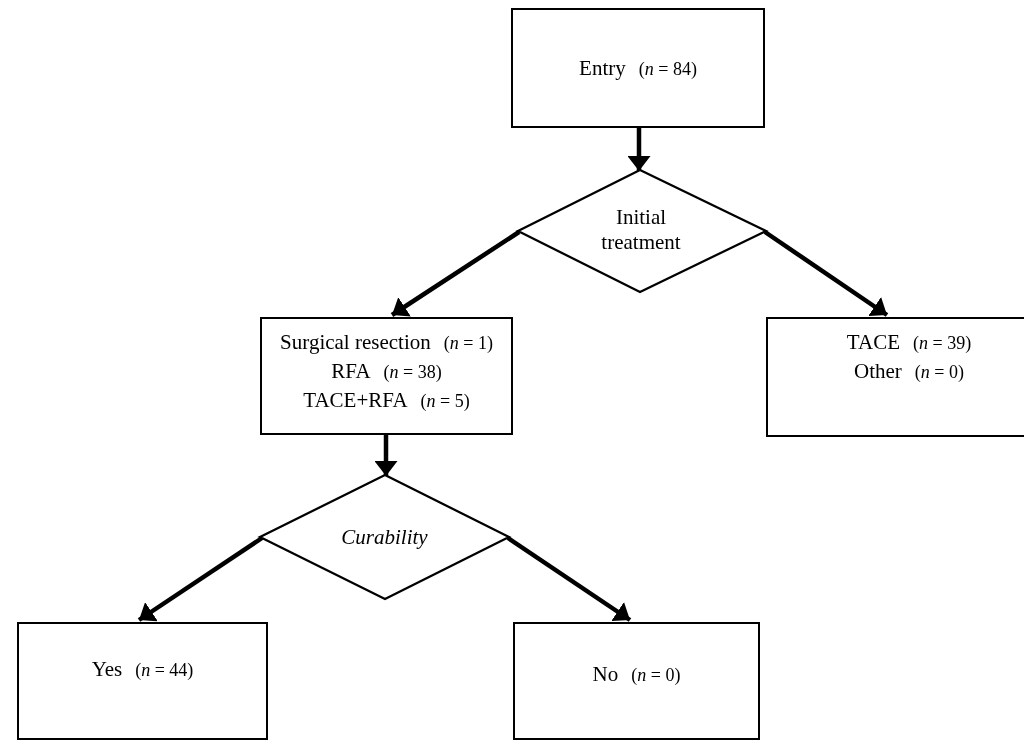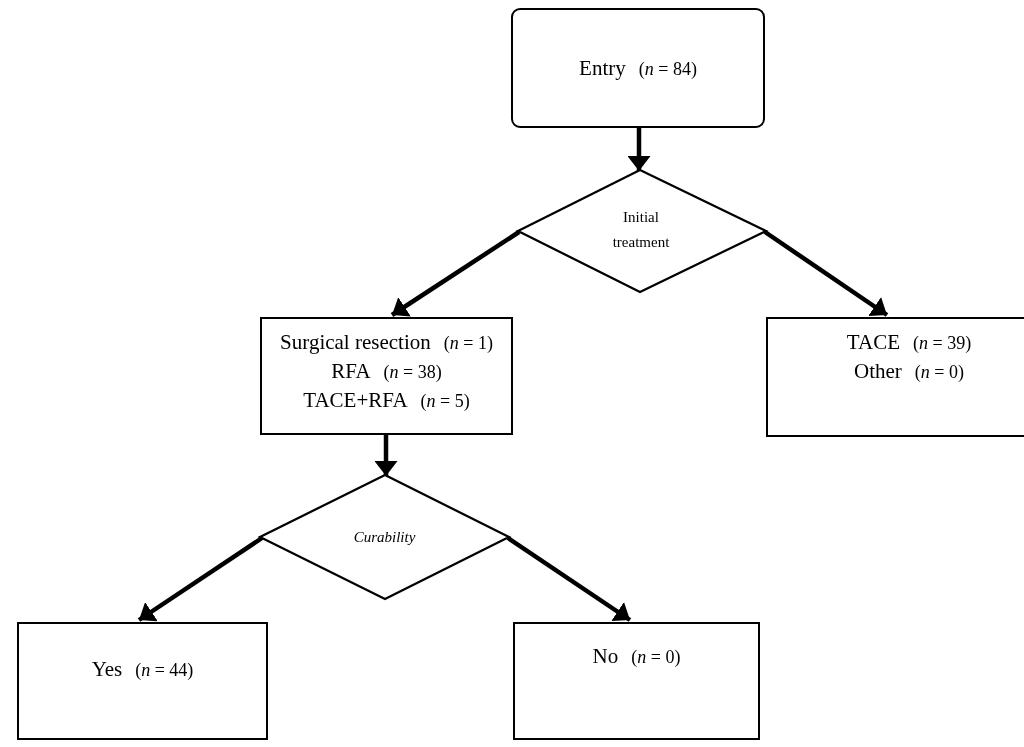--- a/index.html
+++ b/index.html
@@ -23,31 +23,31 @@
   .box {
     position: absolute;
     border: 2.5px solid #000000;
     background: #ffffff;
     display: flex;
     flex-direction: column;
     align-items: center;
     font-size: 21px;
     line-height: 28px;
   }
-  .box.v-center { justify-content: center; border-radius: 9px; }
+  .box.v-center { justify-content: center; }
   .box.v-top { justify-content: flex-start; font-family: Liberation Serif, serif; }
   .row { white-space: nowrap; }
   .count { font-size: 18px; margin-left: 13px; }
   .diamond-label {
     position: absolute;
     display: flex;
     flex-direction: column;
     align-items: center;
     justify-content: center;
-    font-size: 15px;
+    font-size: 21px;
     line-height: 25px;
     text-align: center;
     pointer-events: none;
   }
 </style>
 </head>
 <body>
 
 <div class="canvas">
 
@@ -104,19 +104,19 @@
   <div class="diamond-label" style="left:260px; top:524px; width:249px; height:26px;font-style:italic;">
     <div>Curability</div>
   </div>
 
   <div class="box v-top" style="left:7px; top:622px; width:251px; height:118px; padding-top:31px;margin-left:10px;">
     <div class="row">
       <span>Yes</span><span class="count">(<i>n</i> = 44)</span>
     </div>
   </div>
 
-  <div class="box v-top" style="left:513px; top:622px; width:247px; height:118px; padding-top:18px;">
+  <div class="box v-top" style="left:513px; top:622px; width:247px; height:118px; padding-top:36px;">
     <div class="row">
       <span>No</span><span class="count">(<i>n</i> = 0)</span>
     </div>
   </div>
 
 </div>
 
 </body></html>

